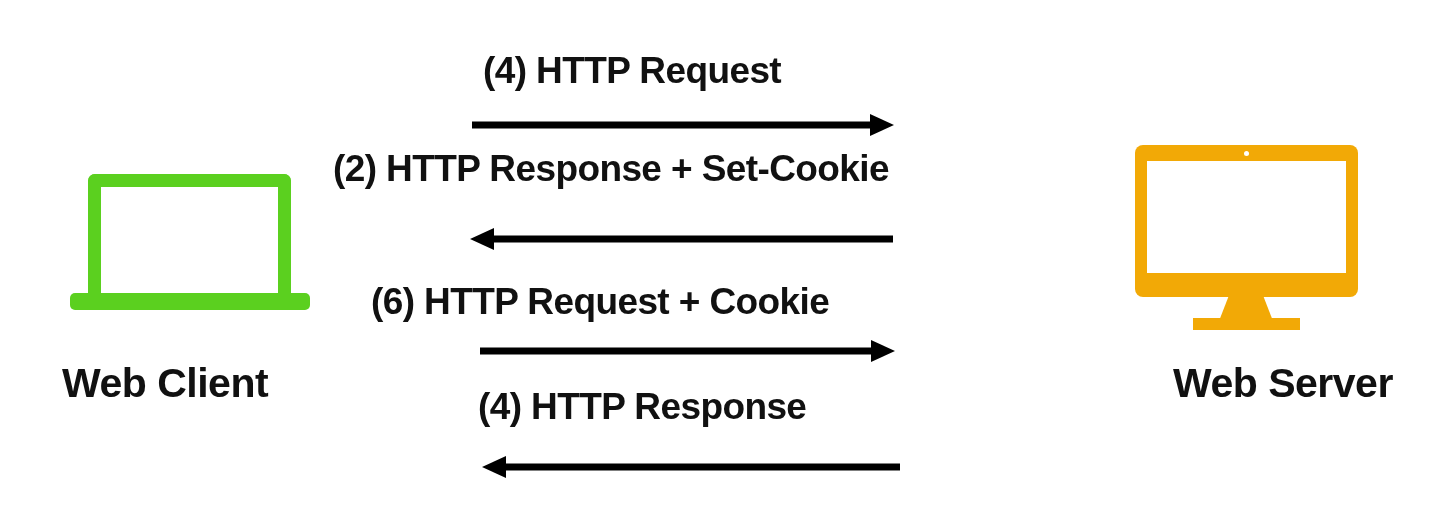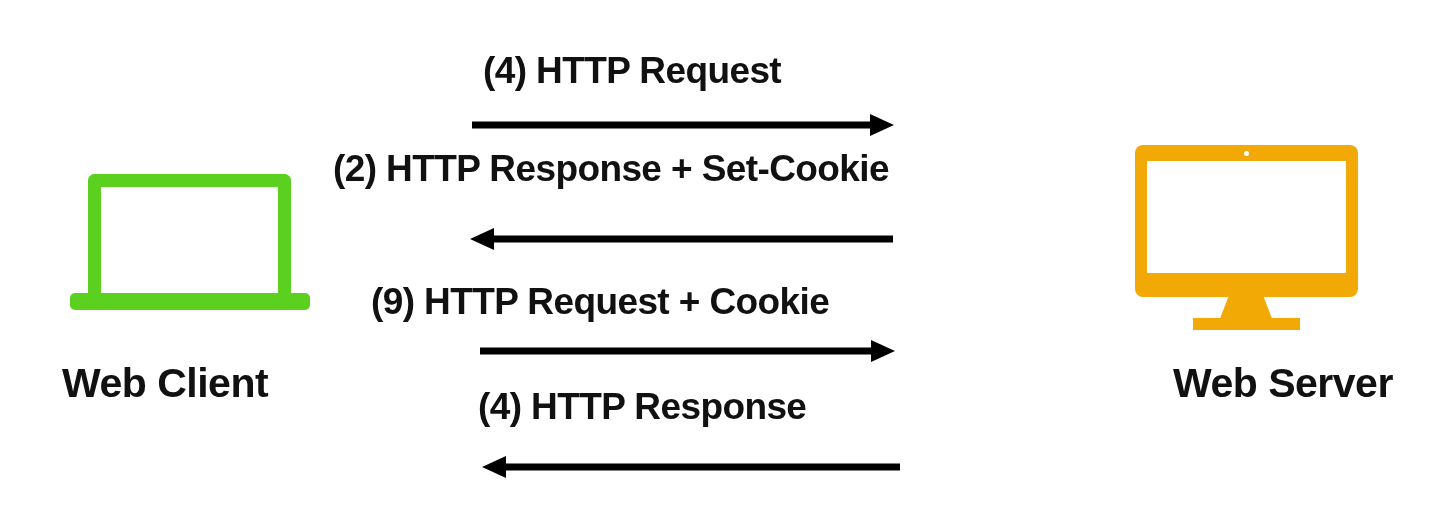--- a/index.html
+++ b/index.html
@@ -197,21 +197,21 @@
     <div class="step-label">(2) HTTP Response + Set-Cookie</div>
     <div class="step-arrow">
       <svg width="425" height="26" viewBox="0 0 425 26" xmlns="http://www.w3.org/2000/svg">
         <line x1="24" y1="13" x2="423" y2="13" stroke="#000000" stroke-width="7"></line>
         <polygon points="24,2 0,13 24,24" fill="#000000"></polygon>
       </svg>
     </div>
   </div>
 
   <div class="step" id="step-3">
-    <div class="step-label">(9) HTTP Request + Cookie</div>
+    <div class="step-label">(6) HTTP Request + Cookie</div>
     <div class="step-arrow">
       <svg width="418" height="26" viewBox="0 0 418 26" xmlns="http://www.w3.org/2000/svg">
         <line x1="2" y1="13" x2="393" y2="13" stroke="#000000" stroke-width="7"></line>
         <polygon points="393,2 417,13 393,24" fill="#000000"></polygon>
       </svg>
     </div>
   </div>
 
   <div class="step" id="step-4">
     <div class="step-label">(4) HTTP Response</div>

